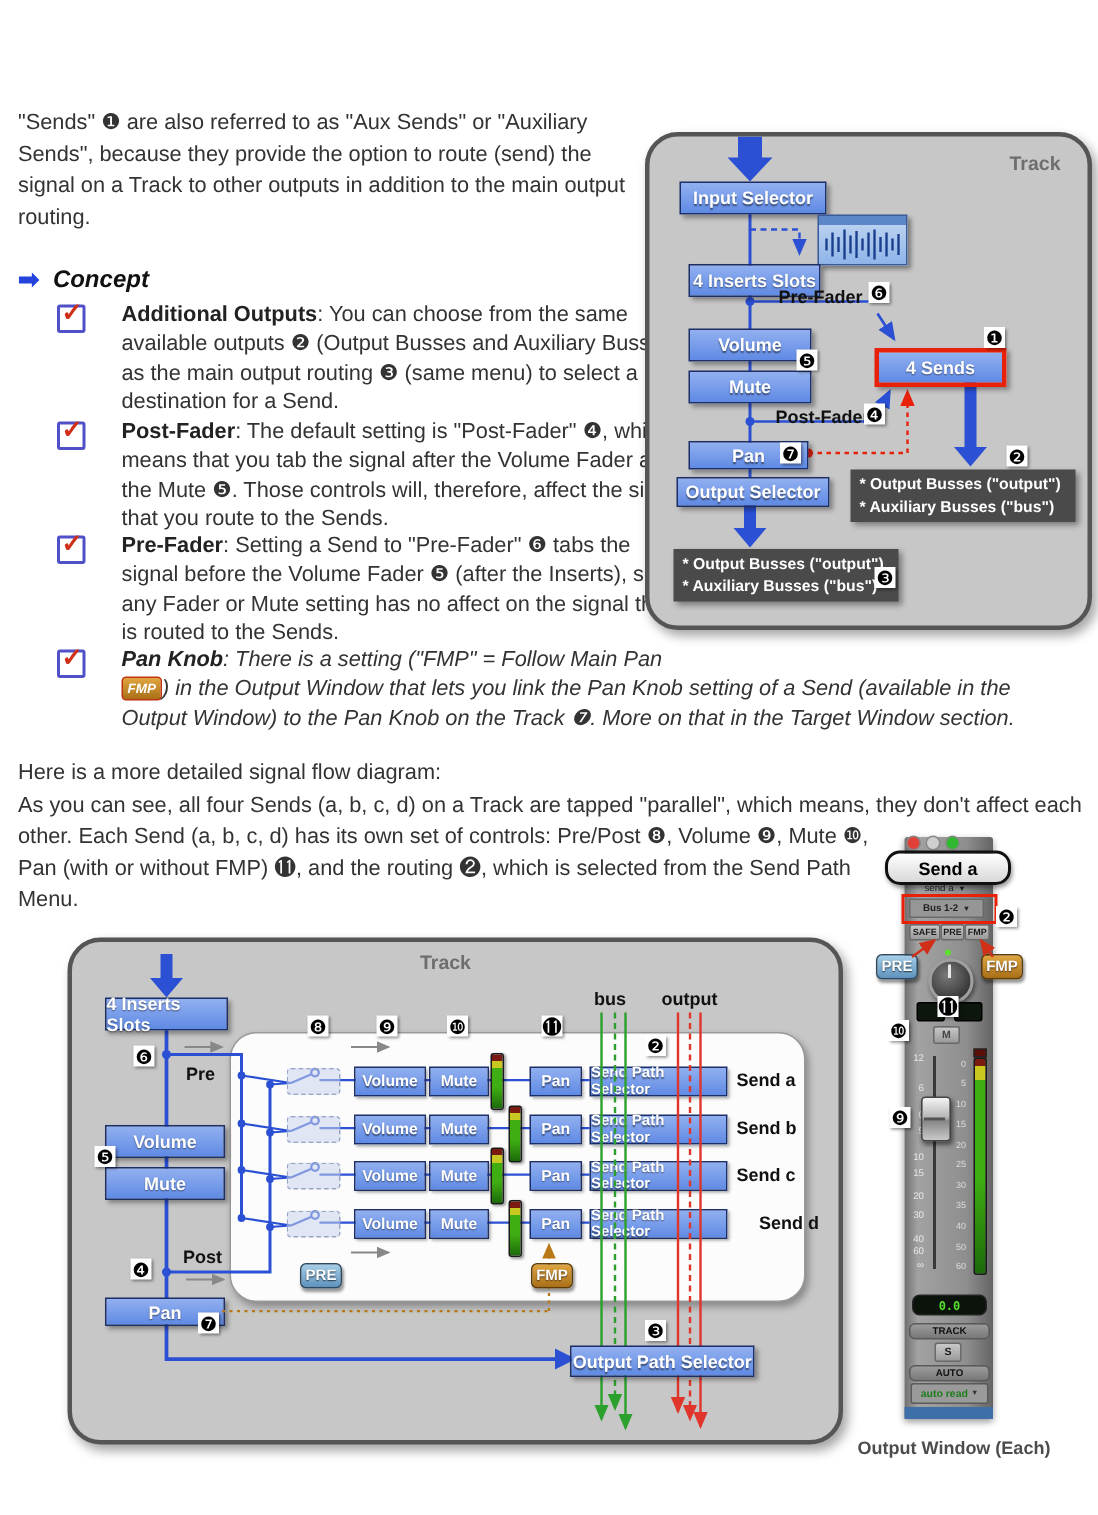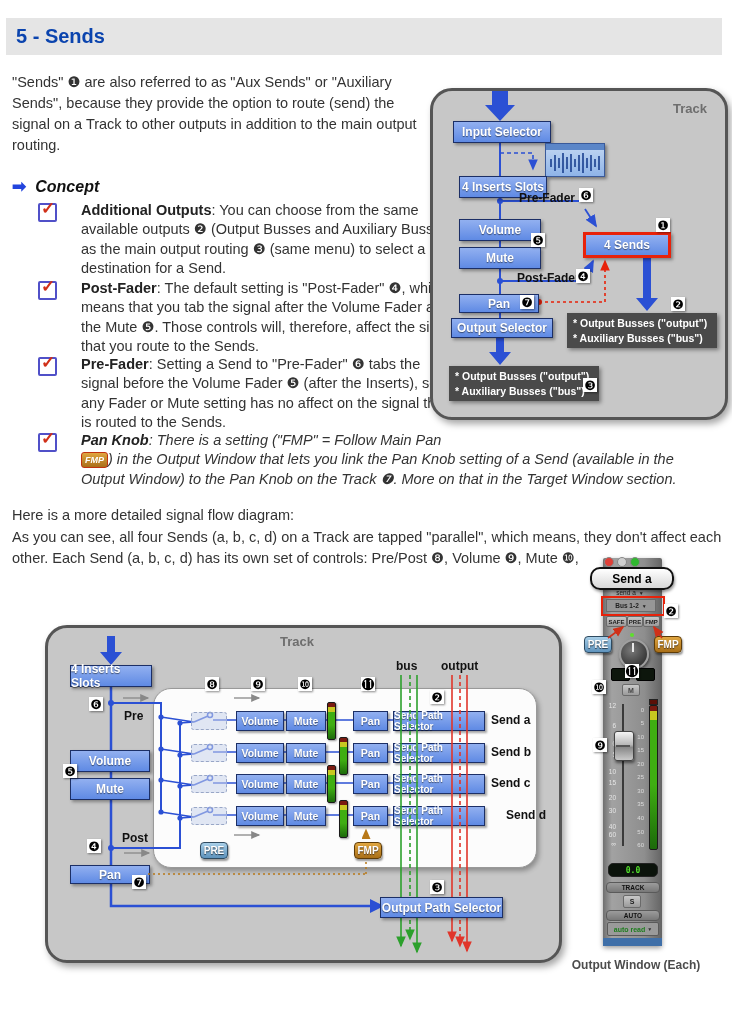--- a/index.html
+++ b/index.html
@@ -75,21 +75,20 @@
   .sect-h{position:absolute;background:linear-gradient(#9c9c9c,#787878);border:1px solid #5a5a5a;border-radius:4px;
           font-size:6.5px;font-weight:bold;color:#111;display:flex;align-items:center;justify-content:center;}
   .caption{position:absolute;font-size:12px;font-weight:bold;color:#4c4c4c;text-align:center;}
   svg{display:block;}
 </style>
 </head>
 <body>
 
 <div class="page">
 
-  <div class="abs titlebar">5 - Sends</div>
 
   <div class="abs bodytext" style="left:12px;top:72px;width:416px;">"Sends" ❶ are also referred to as "Aux Sends" or "Auxiliary Sends", because they provide the option to route (send) the signal on a Track to other outputs in addition to the main output routing.</div>
 
   <div class="abs concept-head" style="left:12px;top:176px;">
     <span class="concept-arrow">➡</span>
     <span class="concept-title">Concept</span>
   </div>
 
   <div class="abs bullet" style="left:38px;top:201px;width:660px;">
     <span class="check">
@@ -184,20 +183,21 @@
     <div class="badge" style="left:150px;top:287px;">❸</div>
     <div class="darkbox" style="left:134px;top:222px;width:138px;">
       <div>* Output Busses ("output")</div>
       <div>* Auxiliary Busses ("bus")</div>
     </div>
     <div class="badge" style="left:238px;top:206px;">❷</div>
   </div>
 
   <div class="abs bodytext" style="left:12px;top:527px;width:712px;">As you can see, all four Sends (a, b, c, d) on a Track are tapped "parallel", which means, they don't affect each other. Each Send (a, b, c, d) has its own set of controls: Pre/Post ❽, Volume ❾, Mute ❿,</div>
   <div class="abs bodytext" style="left:12px;top:505px;width:500px;">Here is a more detailed signal flow diagram:</div>
+  <div class="abs bodytext" style="left:12px;top:569px;width:566px;">Pan (with or without FMP) ⓫, and the routing ❷, which is selected from the Send Path Menu.</div>
 
   <div class="abs diagram" style="left:45px;top:625px;width:511px;height:332px;">
     <div class="inner-region" style="left:105px;top:60px;width:382px;height:178px;"></div>
     <svg class="abs" style="left:0;top:0;" width="511" height="332">
       <defs>
         <marker id="mb2" markerWidth="9" markerHeight="8" refX="6" refY="3" orient="auto">
             <path d="M0,0 L7,3 L0,6 Z" fill="#2b50d4"></path>
           </marker>
         <marker id="mgr" markerWidth="9" markerHeight="8" refX="6" refY="3" orient="auto">
             <path d="M0,0 L7,3 L0,6 Z" fill="#888"></path>

